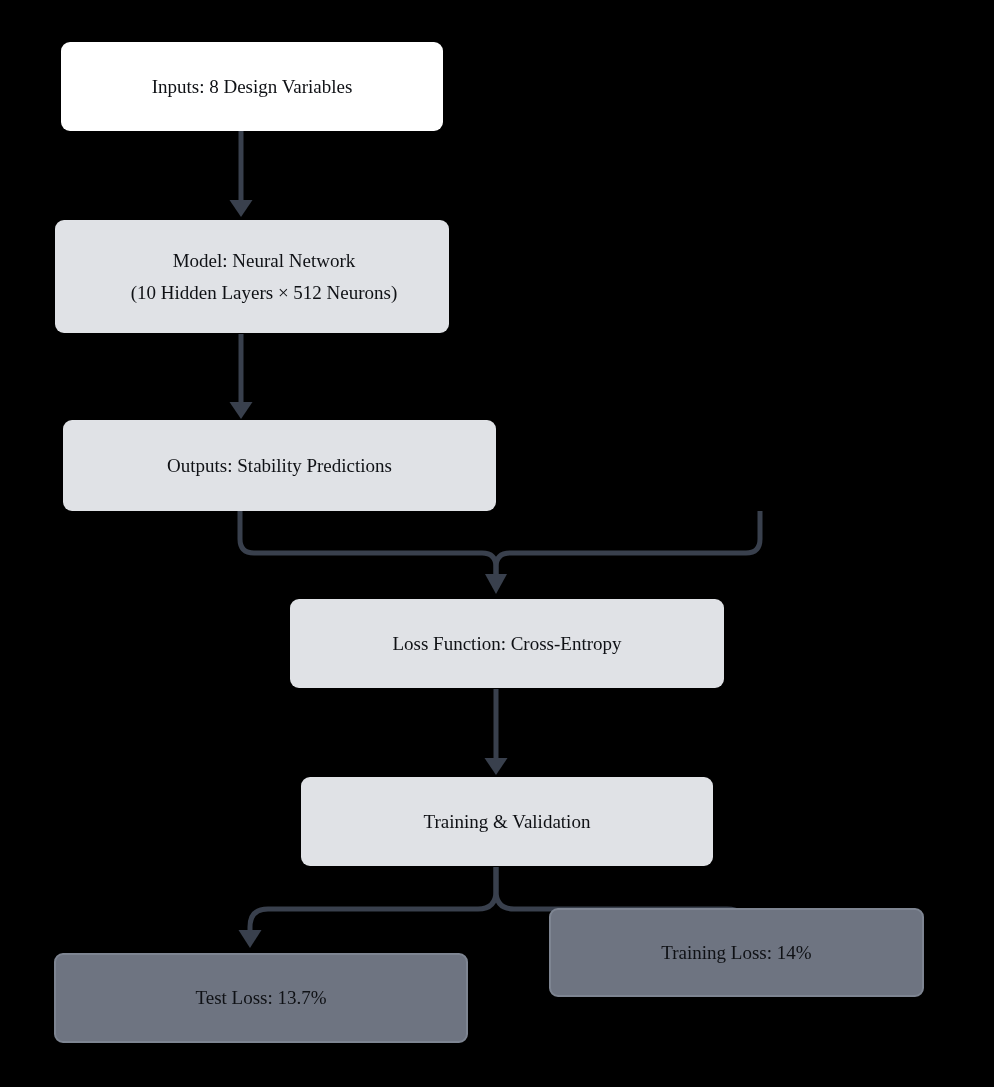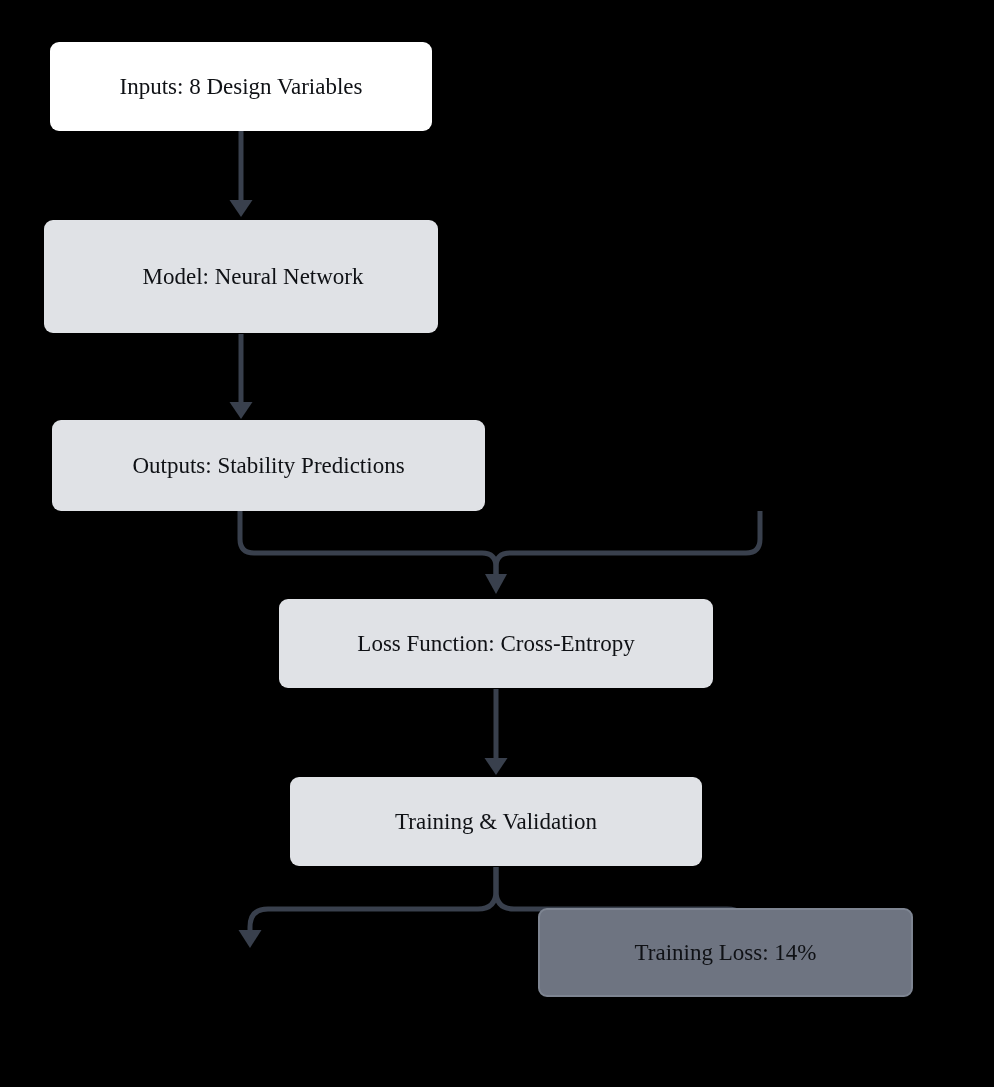--- a/index.html
+++ b/index.html
@@ -24,23 +24,24 @@
   }
   .node {
     position: absolute;
     box-sizing: border-box;
     border-radius: 9px;
     display: flex;
     flex-direction: column;
     align-items: center;
     justify-content: center;
     text-align: center;
-    font-size: 23px;
+    font-size: 19px;
     line-height: 1.65;
     color: #0f1115;
+    margin-left: 11px;
   }
   .fill-white { background: #ffffff; }
   .fill-light { background: #e0e2e6; }
   .fill-dark  { background: #6e7481; border: 2px solid #7e8592; }
 
   .n-inputs    { left: 50px;  top: 42px;  width: 382px; height: 89px; }
   .n-model     { left: 44px;  top: 220px; width: 394px; height: 113px; padding-left: 24px; }
   .n-outputs   { left: 52px;  top: 420px; width: 433px; height: 91px; }
   .n-kernel    { left: 568px; top: 421px; width: 385px; height: 89px; }
   .n-loss      { left: 279px; top: 599px; width: 434px; height: 89px; }
@@ -86,33 +87,37 @@
     <path class="edge-path" d="M 496 867 L 496 891 Q 496 909 514 909 L 727 909 Q 745 909 745 927 L 745 931"></path>
     <polygon class="edge-head" points="733.5,930 756.5,930 745,948"></polygon>
   </svg>
 
   <div class="node fill-white n-inputs">
     <span>Inputs: 8 Design Variables</span>
   </div>
 
   <div class="node fill-light n-model">
     <span>Model: Neural Network</span>
+    <span>(10 Hidden Layers × 512 Neurons)</span>
   </div>
 
   <div class="node fill-light n-outputs">
     <span>Outputs: Stability Predictions</span>
   </div>
 
 
   <div class="node fill-light n-loss">
     <span>Loss Function: Cross-Entropy</span>
   </div>
 
   <div class="node fill-light n-training">
     <span>Training &amp; Validation</span>
   </div>
 
+  <div class="node fill-dark n-testloss">
+    <span>Test Loss: 13.7%</span>
+  </div>
 
   <div class="node fill-dark n-trainloss">
     <span>Training Loss: 14%</span>
   </div>
 
 </div>
 
 </body></html>

